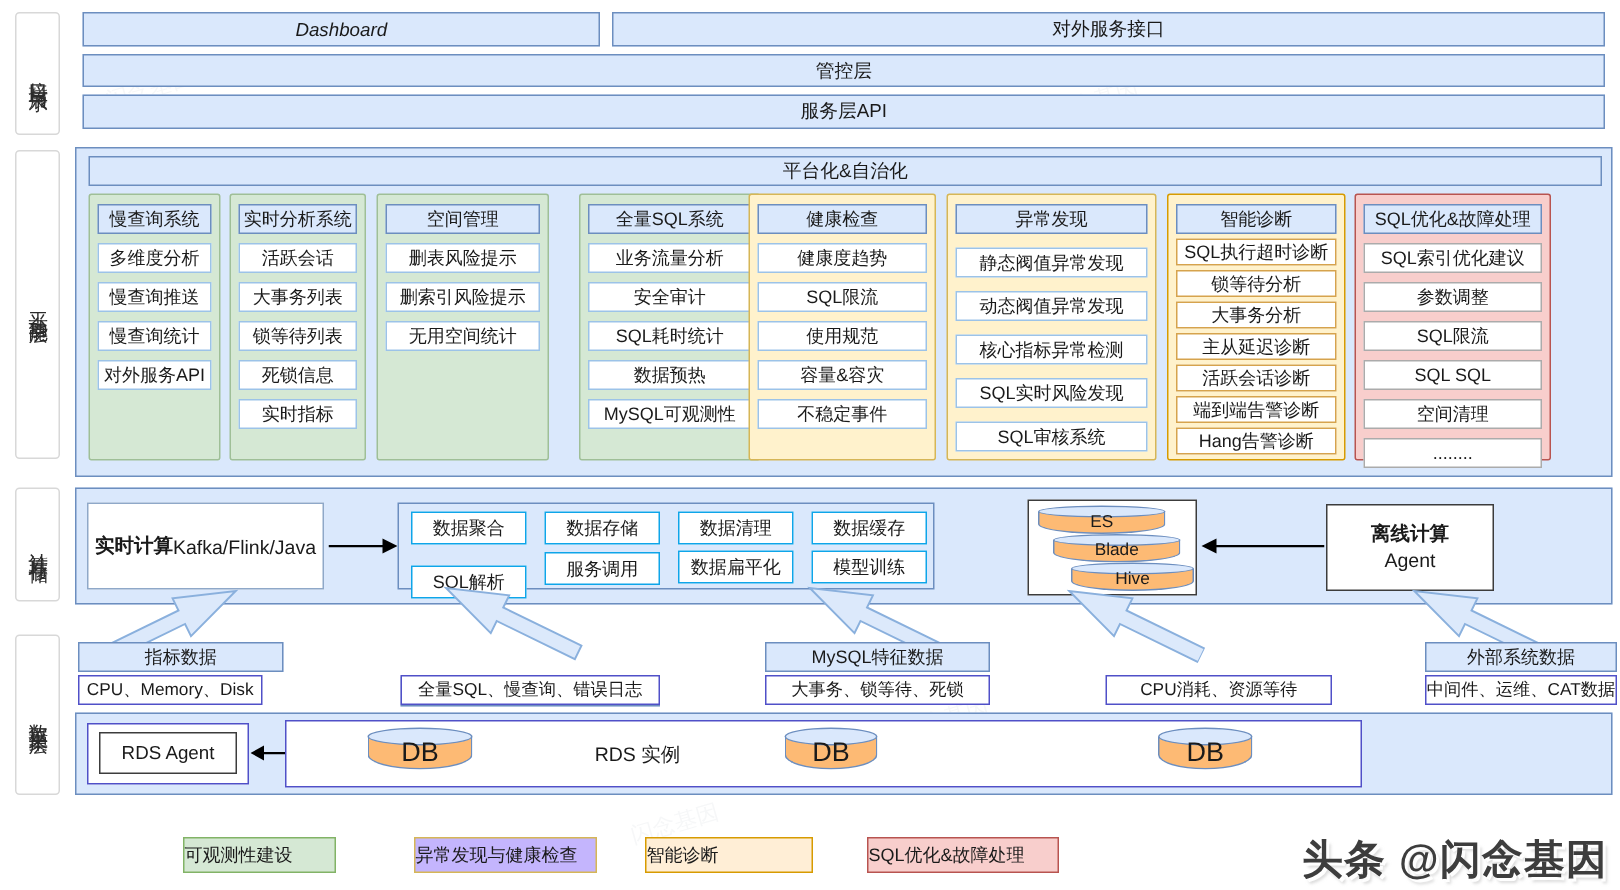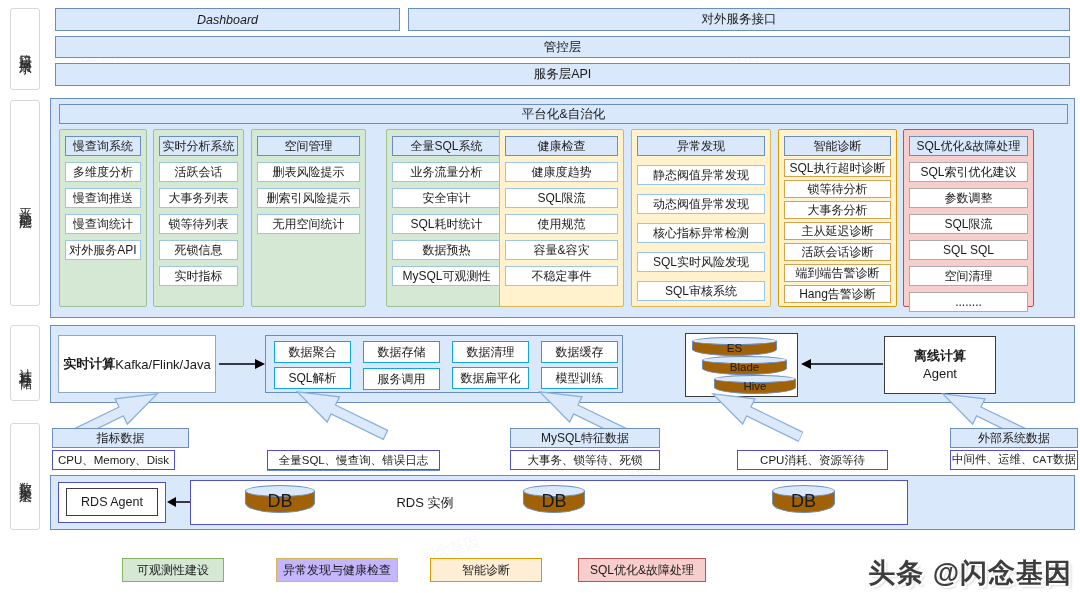--- a/index.html
+++ b/index.html
@@ -27,37 +27,37 @@
   .col-head{flex:none;background:#dae8fc;border:1px solid #6c8ebf;height:20px;line-height:18px;text-align:center;font-size:12px;box-sizing:border-box;}
   .col-item{flex:none;background:#fff;border:1px solid #9cc3e8;height:20px;line-height:18px;text-align:center;font-size:12px;box-sizing:border-box;white-space:nowrap;overflow:hidden;}
   .col.c6{gap:9px;}
   .col.c7{gap:3px;}
   .col.c7 .col-item{border-color:#d6a34d;height:18px;line-height:16px;}
   .col.c8 .col-item{border-color:#ababab;}
   .dark-border{background:#fff;border:1.5px solid #3c3c3c;}
   .pipe-box{position:absolute;width:77px;height:22px;background:#fff;border:1px solid #0ea5e9;line-height:20px;text-align:center;font-size:12px;box-sizing:border-box;}
 
   
-  .cyl{position:absolute;background:#a16207;border:1px solid #6c8ebf;border-top:none;border-radius:0 0 50% 50%/0 0 45% 45%;box-sizing:border-box;text-align:center;}
+  .cyl{position:absolute;background:#fdba74;border:1px solid #6c8ebf;border-top:none;border-radius:0 0 50% 50%/0 0 45% 45%;box-sizing:border-box;text-align:center;}
   .cyl::before{content:"";position:absolute;left:-1px;right:-1px;background:#dae8fc;border:1px solid #6c8ebf;border-radius:50%;box-sizing:border-box;}
   .cyl>span{position:relative;z-index:1;display:block;}
   .dbcyl{height:22px;font-size:18px;}
   .dbcyl::before{top:-6px;height:12px;}
   .dbcyl>span{line-height:20px;}
   .escyl{height:15px;font-size:11.5px;}
   .escyl::before{top:-4px;height:8px;}
   .escyl>span{line-height:14px;}
 
   
   .src-head{position:absolute;height:20px;background:#dae8fc;border:1px solid #6c8ebf;line-height:18px;text-align:center;font-size:12px;box-sizing:border-box;}
   .src-val{position:absolute;height:20px;background:#fff;border:1px solid #5050c8;line-height:18px;text-align:center;font-size:11.5px;box-sizing:border-box;white-space:nowrap;}
   .purple-box{background:#fff;border:1px solid #5050c8;}
 
   
-  .lg{position:absolute;top:558px;height:24px;line-height:22px;text-align:center;font-size:12px;border:1px solid;box-sizing:border-box;}
+  .lg{position:absolute;top:558px;height:24px;line-height:22px;font-size:12px;border:1px solid;box-sizing:border-box;}
   .lg.green{background:#d5e8d4;border-color:#82b366;}
   .lg.yellow{background:#c4b5fd;border-color:#d6b656;}
   .lg.orange{background:#ffeed6;border-color:#d79b00;}
   .lg.pink{background:#f8cecc;border-color:#b85450;}
 
   
   .barrow{position:absolute;}
   .barrow polygon{fill:#dce9fb;stroke:#8ab0dd;stroke-width:1.3;}
   .karrow line{stroke:#000;stroke-width:1.5;}
   .karrow polygon{fill:#000;}
@@ -175,21 +175,21 @@
   <svg class="abs karrow" style="left:219px;top:357px;" width="46" height="14">
     <line x1="0" y1="7" x2="37" y2="7"></line>
       <polygon points="36,2 46,7 36,12"></polygon>
   </svg>
 
   <div class="abs blue" style="left:265px;top:335px;width:358px;height:58px;">
     <div class="pipe-box" style="left:8px;top:5px;">数据聚合</div>
     <div class="pipe-box" style="left:97px;top:5px;">数据存储</div>
     <div class="pipe-box" style="left:186px;top:5px;">数据清理</div>
     <div class="pipe-box" style="left:275px;top:5px;">数据缓存</div>
-    <div class="pipe-box" style="left:8px;top:31px;">SQL解析</div>
+    <div class="pipe-box" style="left:8px;top:41px;">SQL解析</div>
     <div class="pipe-box" style="left:97px;top:32px;">服务调用</div>
     <div class="pipe-box" style="left:186px;top:31px;">数据扁平化</div>
     <div class="pipe-box" style="left:275px;top:31px;">模型训练</div>
   </div>
 
   <div class="abs dark-border" style="left:685px;top:333px;width:113px;height:64px;">
     <div class="cyl escyl" style="left:6px;top:7px;width:85px;">
         <span>ES</span>
       </div>
     <div class="cyl escyl" style="left:16px;top:26px;width:85px;">
@@ -233,21 +233,21 @@
 
   <div class="src-head" style="left:267px;top:428px;width:173px;margin-top:23px;">日志数据</div>
   <div class="src-val" style="left:267px;top:450px;width:173px;">全量SQL、慢查询、错误日志</div>
 
   <div class="src-head" style="left:510px;top:428px;width:150px;">MySQL特征数据</div>
   <div class="src-val" style="left:510px;top:450px;width:150px;">大事务、锁等待、死锁</div>
 
   <div class="src-val" style="left:737px;top:450px;width:151px;">CPU消耗、资源等待</div>
 
   <div class="src-head" style="left:950px;top:428px;width:128px;">外部系统数据</div>
-  <div class="src-val" style="left:950px;top:450px;width:128px;font-family:Liberation Mono, monospace;">中间件、运维、CAT数据</div>
+  <div class="src-val" style="left:950px;top:450px;width:128px;">中间件、运维、CAT数据</div>
 
   <div class="abs blue" style="left:50px;top:475px;width:1025px;height:55px;"></div>
 
   <div class="abs purple-box" style="left:58px;top:482px;width:108px;height:41px;"></div>
   <div class="abs dark-border cbox" style="left:66px;top:488px;width:92px;height:28px;">RDS Agent</div>
 
   <svg class="abs karrow" style="left:167px;top:495px;" width="24" height="14">
     <line x1="8" y1="7" x2="24" y2="7"></line>
       <polygon points="9,2 0,7 9,12"></polygon>
   </svg>

